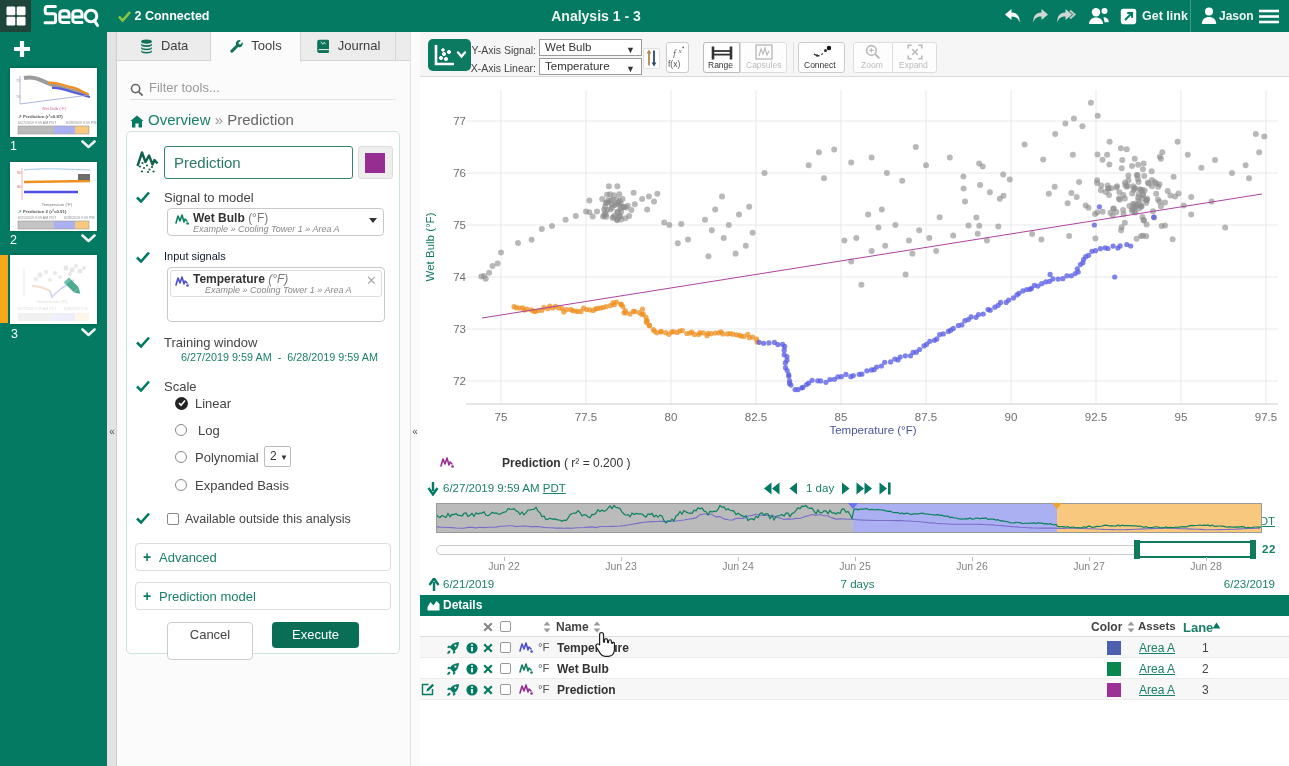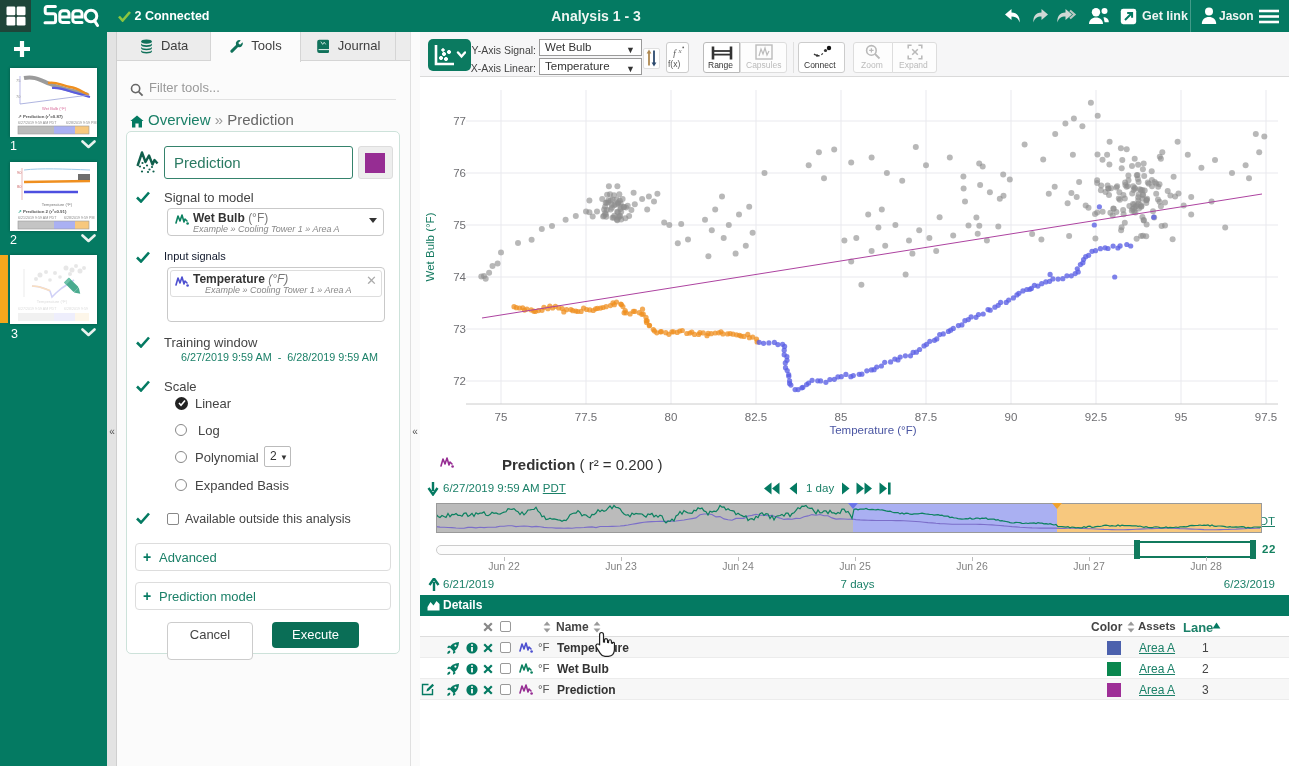--- a/index.html
+++ b/index.html
@@ -976,21 +976,21 @@
       <line x1="62" y1="318" x2="842" y2="194" stroke="#ad43a0" stroke-width="1"></line>
 </svg>
   </div>
 
 <div class="abs" style="left:440px;top:456px;">
     <svg width="14" height="13" viewBox="0 0 14 13">
       <path d="M1 10 L3 3 L5 8 L7 2 L9 9 L10 6 L12 8" stroke="#962d93" stroke-width="1.6" fill="none" stroke-linecap="round" stroke-linejoin="round"></path>
       <circle cx="12.6" cy="10.5" r="1.3" fill="#962d93"></circle>
     </svg>
   </div>
-<div class="abs" style="left:459px;top:456px;font-size:15px;color:#333;padding-left:43px;"><b>Prediction</b> ( r² = 0.200 )</div>
+<div class="abs" style="left:459px;top:456px;font-size:12px;color:#333;padding-left:43px;"><b>Prediction</b> ( r² = 0.200 )</div>
 
 <div class="abs" style="left:427px;top:481px;">
     <svg width="12" height="15" viewBox="0 0 12 15">
       <path d="M6 1 V10 M1.5 7 L6 13.5 L10.5 7" stroke="#047a62" stroke-width="2.4" fill="none"></path>
     </svg>
   </div>
 <div class="abs" style="left:443px;top:482px;font-size:11.5px;color:#1b8068;">6/27/2019 9:59 AM <span style="text-decoration:underline;">PDT</span></div>
 <div class="abs" style="left:763px;top:482px;">
     <svg width="17" height="13" viewBox="0 0 17 13">
       <g fill="#047a62">

